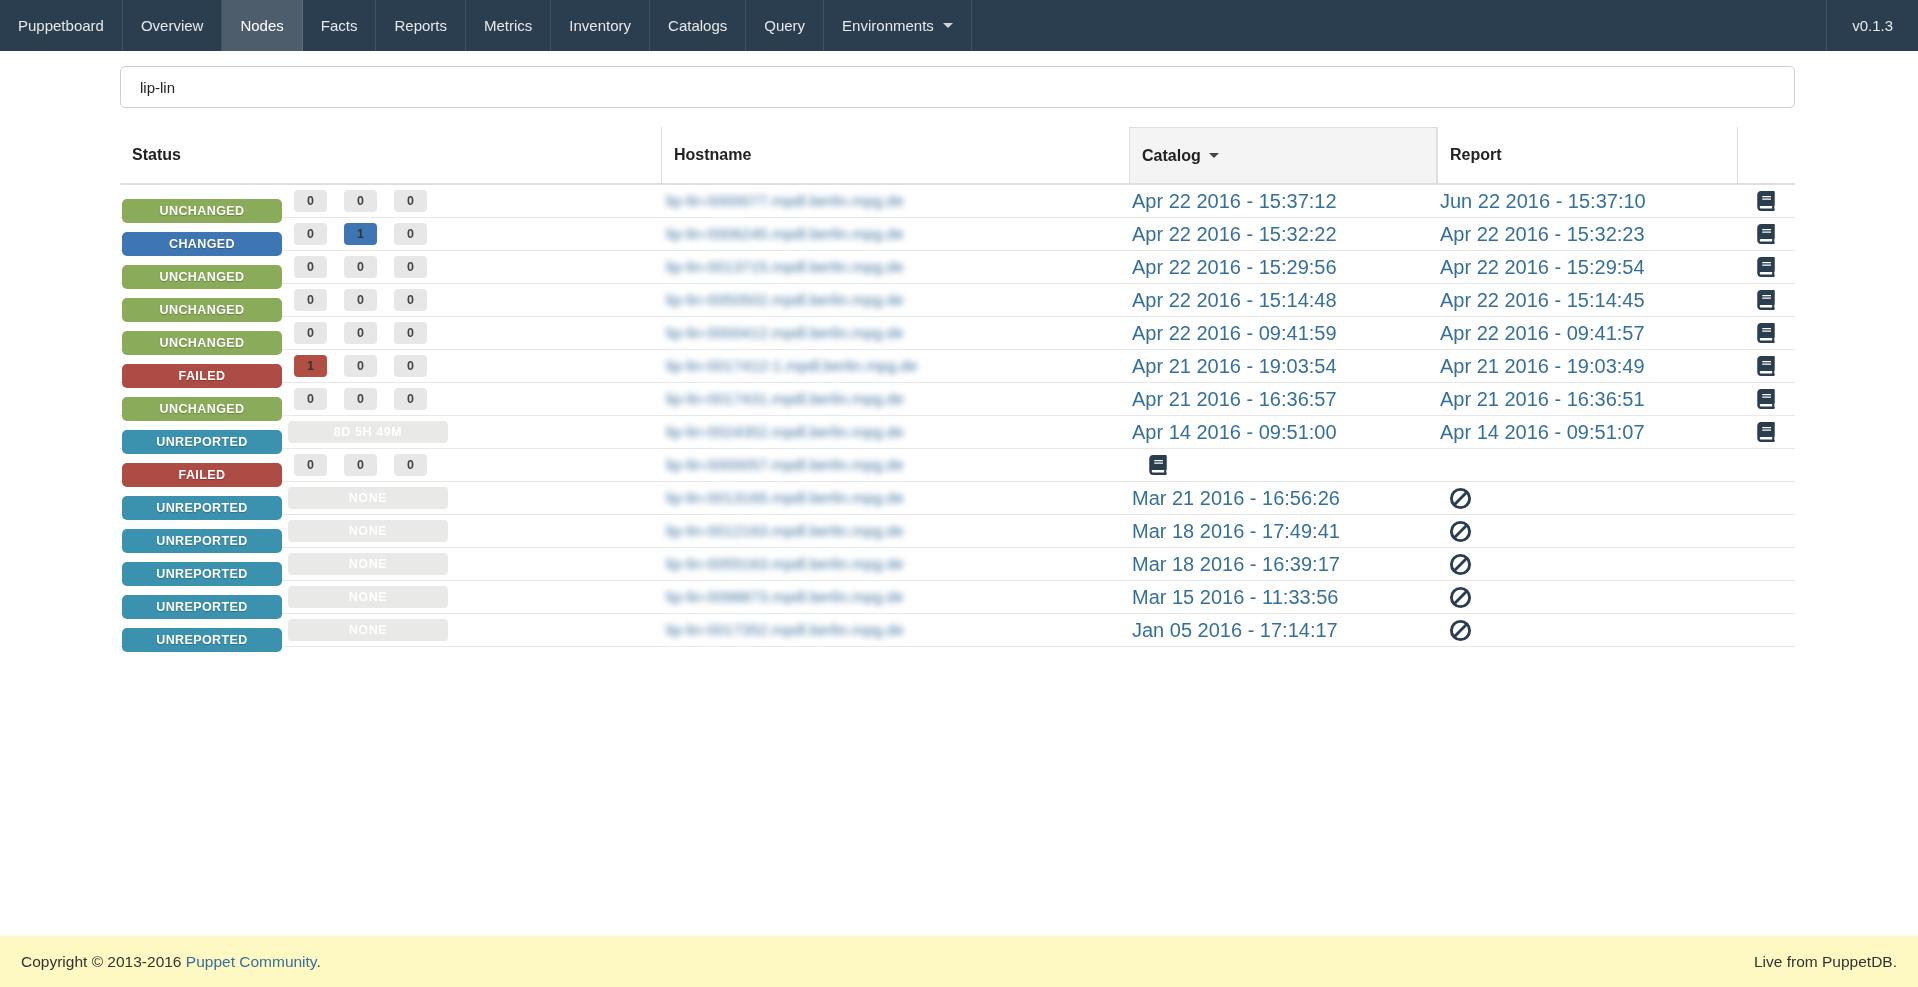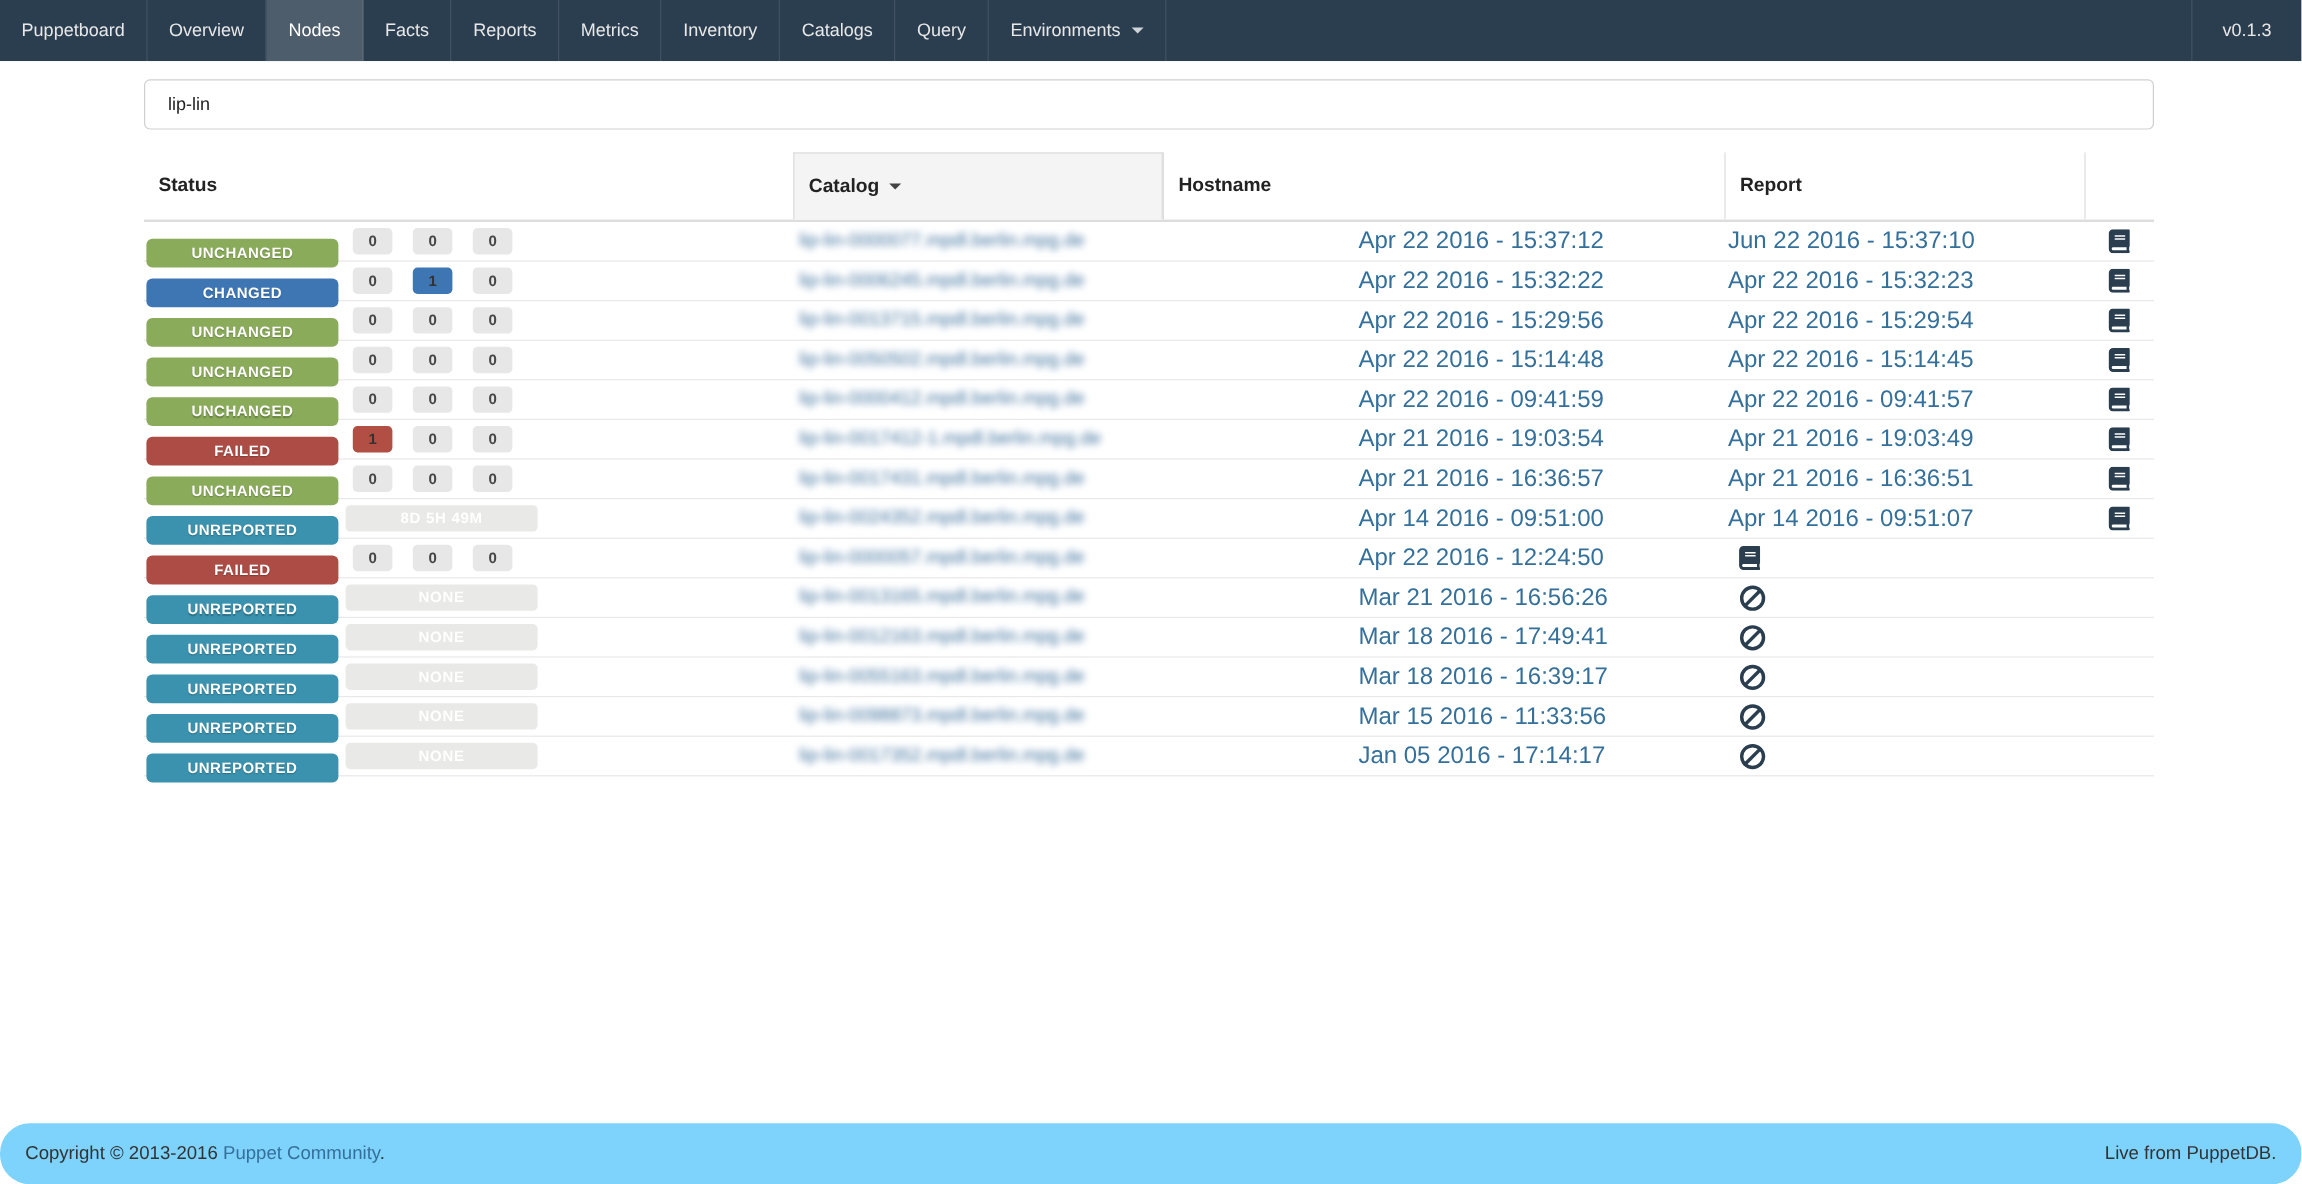--- a/index.html
+++ b/index.html
@@ -171,28 +171,27 @@
   }
   .catalog-cell, .report-cell { padding-left: 3px; }
   .report-cell.ban { padding-left: 12px; }
   .icon-cell { justify-content: center; }
   .book-icon svg, .ban-icon svg { display: block; }
 
   
   .footer {
     height: 51px;
     flex-shrink: 0;
-    background: #7dd3fc;
+    background: #fef9c3;
     display: flex;
     align-items: center;
     justify-content: space-between;
     padding: 0 21px;
     font-size: 15.5px;
     color: #333333;
-    border-radius: 25px;
   }
   .footer a { color: #35709b; text-decoration: none; cursor: pointer; }
 </style>
 </head>
 <body>
 
 <div class="navbar">
   <div class="nav-item">Puppetboard</div>
   <div id="nav-items" style="display:flex;align-items:stretch;">
       <div class="nav-item">Overview</div>
@@ -214,25 +213,25 @@
 
 <div class="content">
 
   <div class="search-wrap">
     <input class="search-input" type="text" value="lip-lin" style="">
   </div>
 
   <div class="node-table">
     <div class="thead">
       <div class="th c-status">Status</div>
+      <div class="th c-host">Hostname</div>
       <div class="th c-catalog">
         <span>Catalog</span>
         <span class="sort-caret"></span>
       </div>
-      <div class="th c-host">Hostname</div>
       <div class="th c-report">Report</div>
       <div class="th c-icon"></div>
     </div>
     <div id="table-body">
         <div class="trow">
           <div class="cell c-status status-cell">
             <div class="status-badge" style="background: rgb(138, 171, 90);">UNCHANGED</div>
             <div class="count-badge first">0</div>
             <div class="count-badge">0</div>
             <div class="count-badge">0</div>
@@ -422,23 +421,20 @@
         </div>
         <div class="trow">
           <div class="cell c-status status-cell">
             <div class="status-badge" style="background: rgb(173, 76, 68);">FAILED</div>
             <div class="count-badge first">0</div>
             <div class="count-badge">0</div>
             <div class="count-badge">0</div>
           </div>
           <div class="cell c-host host-cell">
             <a class="host-link">lip-lin-0000057.mpdl.berlin.mpg.de</a>
-          </div>
-          <div class="cell c-report report-cell">
-            <a class="date-link">Apr 22 2016 - 12:24:50</a>
           </div>
           <div class="cell c-icon icon-cell">
             <span class="book-icon">
               <svg width="18" height="20" viewBox="0 0 448 512" fill="#2b3e50">
                 <path d="M448 360V24c0-13.3-10.7-24-24-24H96C43 0 0 43 0 96v320c0 53 43 96 96 96h328c13.3 0 24-10.7 24-24v-16c0-7.5-3.5-14.3-8.9-18.7-4.2-15.4-4.2-59.3 0-74.7 5.4-4.3 8.9-11.1 8.9-18.6zM128 134c0-3.3 2.7-6 6-6h212c3.3 0 6 2.7 6 6v20c0 3.3-2.7 6-6 6H134c-3.3 0-6-2.7-6-6v-20zm0 64c0-3.3 2.7-6 6-6h212c3.3 0 6 2.7 6 6v20c0 3.3-2.7 6-6 6H134c-3.3 0-6-2.7-6-6v-20zm253.4 250H96c-17.7 0-32-14.3-32-32 0-17.6 14.4-32 32-32h285.4c-1.9 17.1-1.9 46.9 0 64z"></path>
               </svg>
             </span>
           </div>
         </div>
         <div class="trow">

